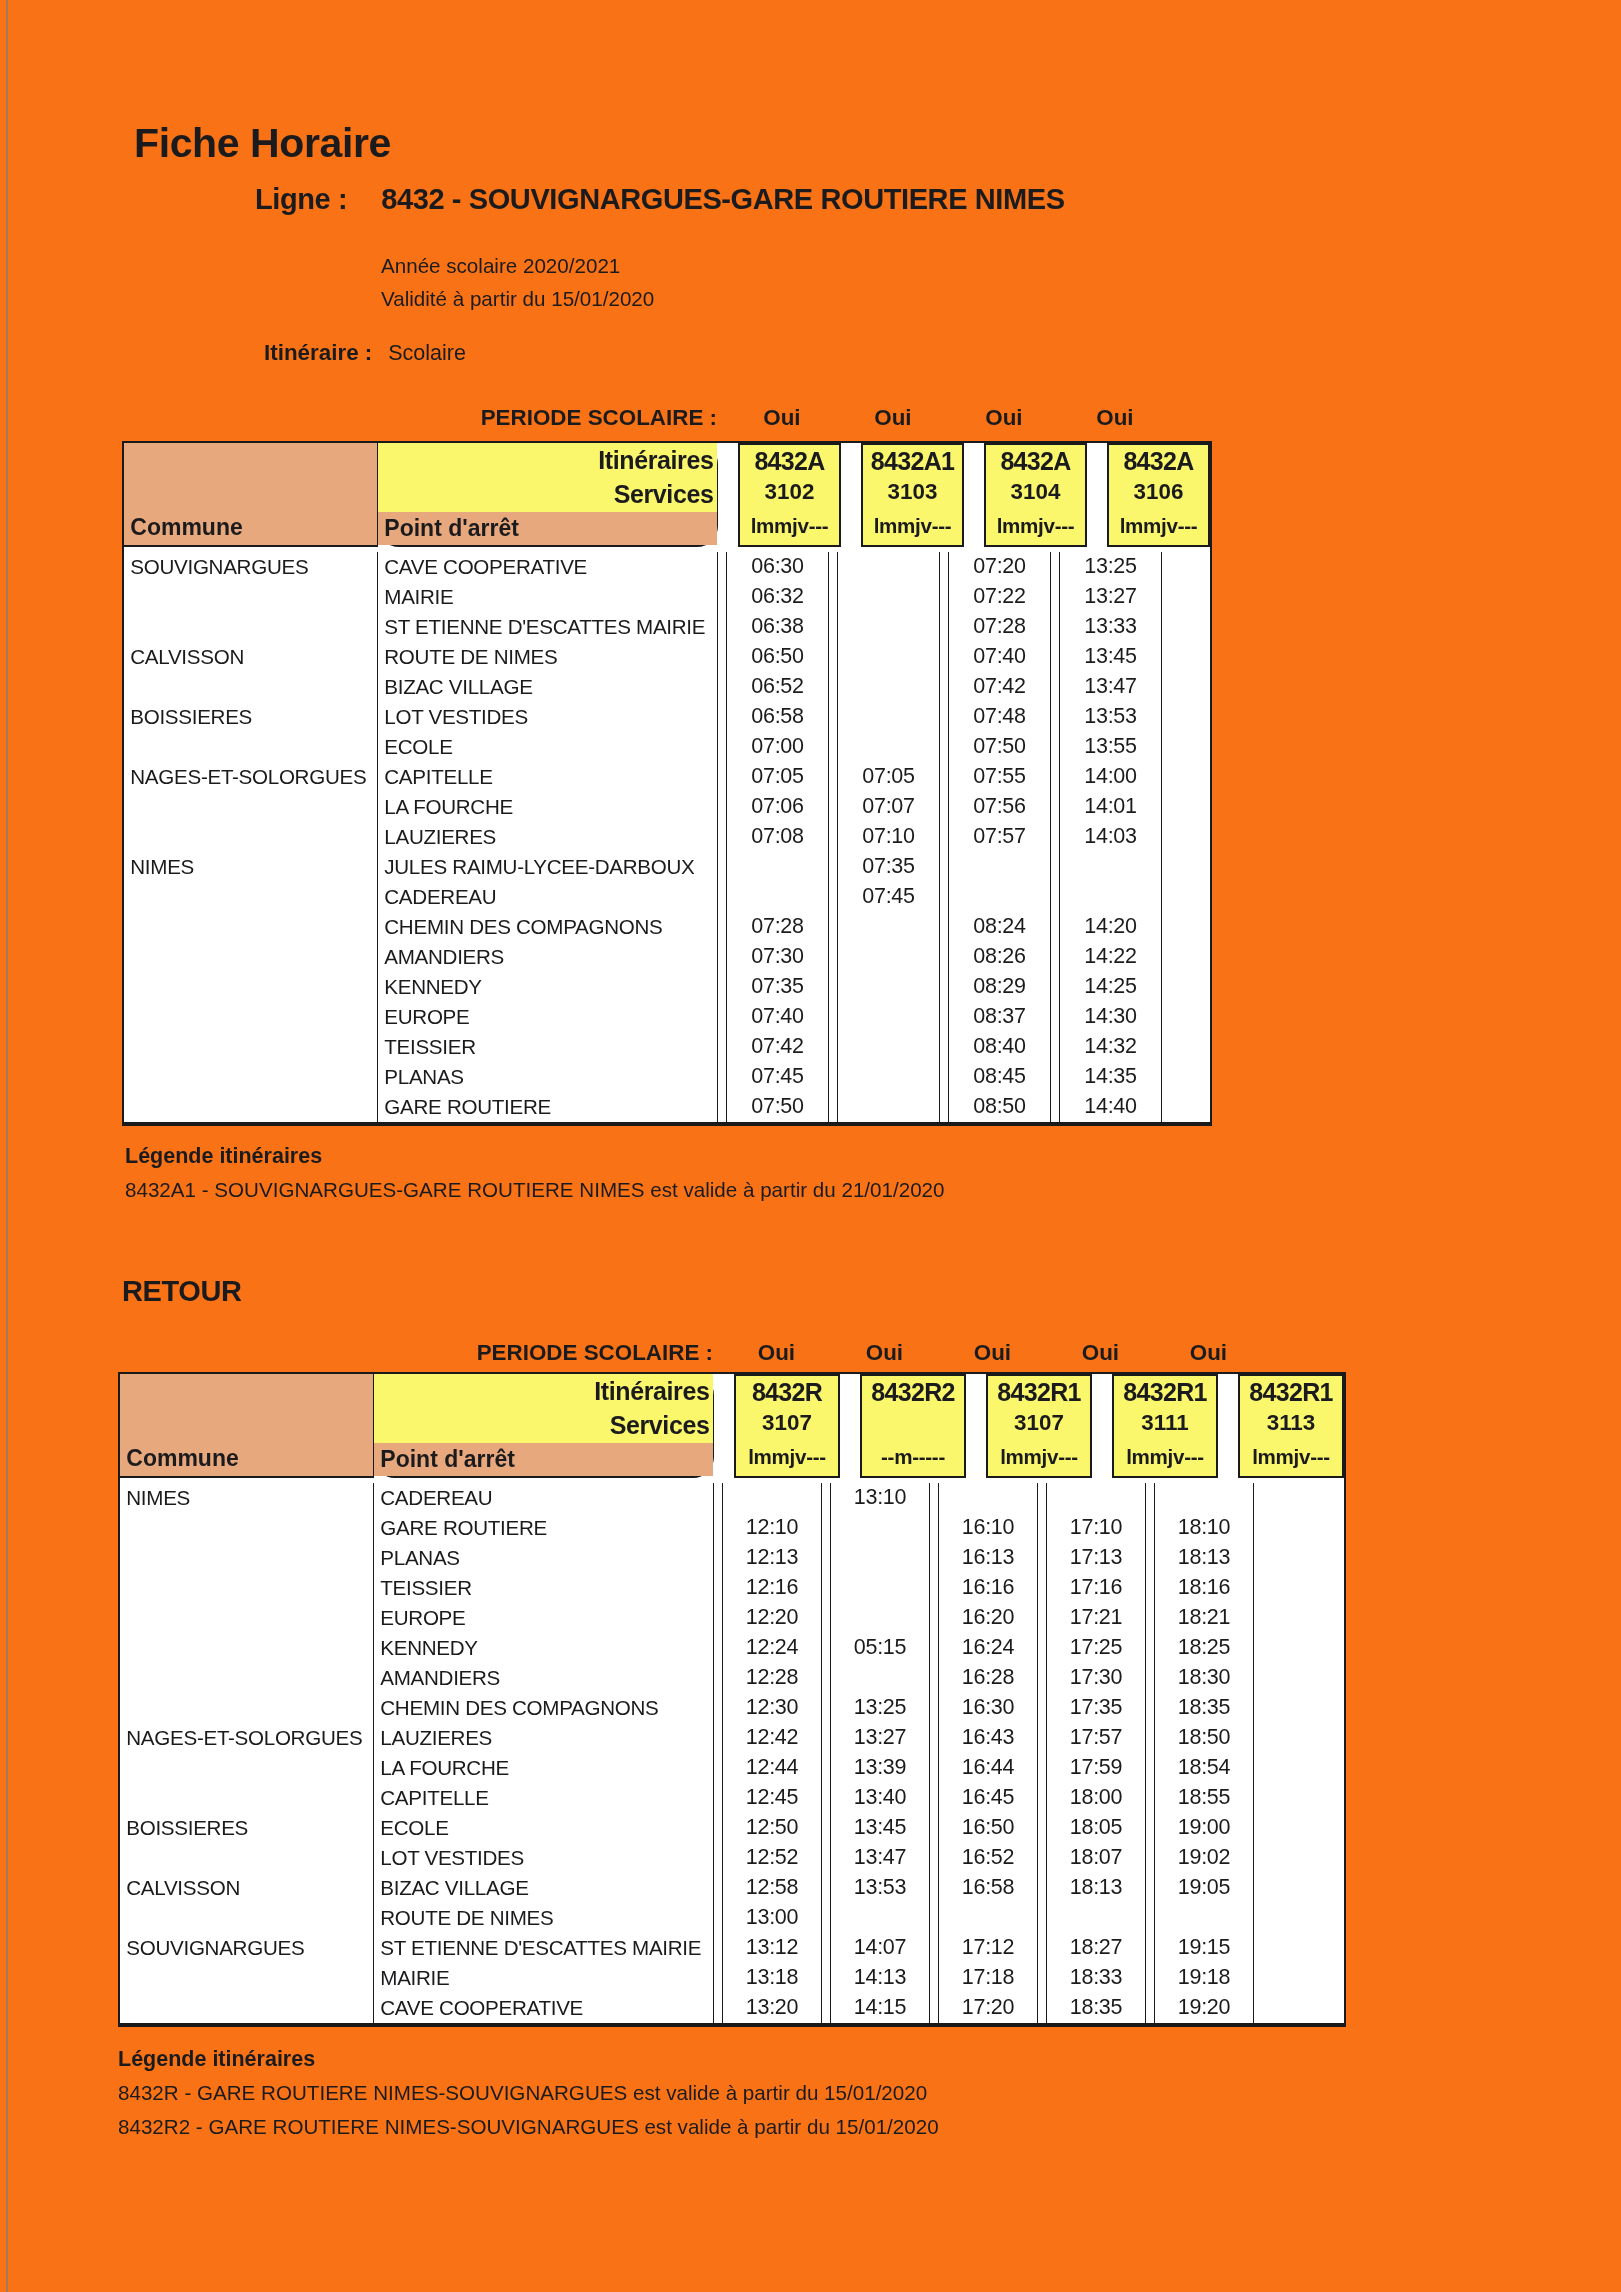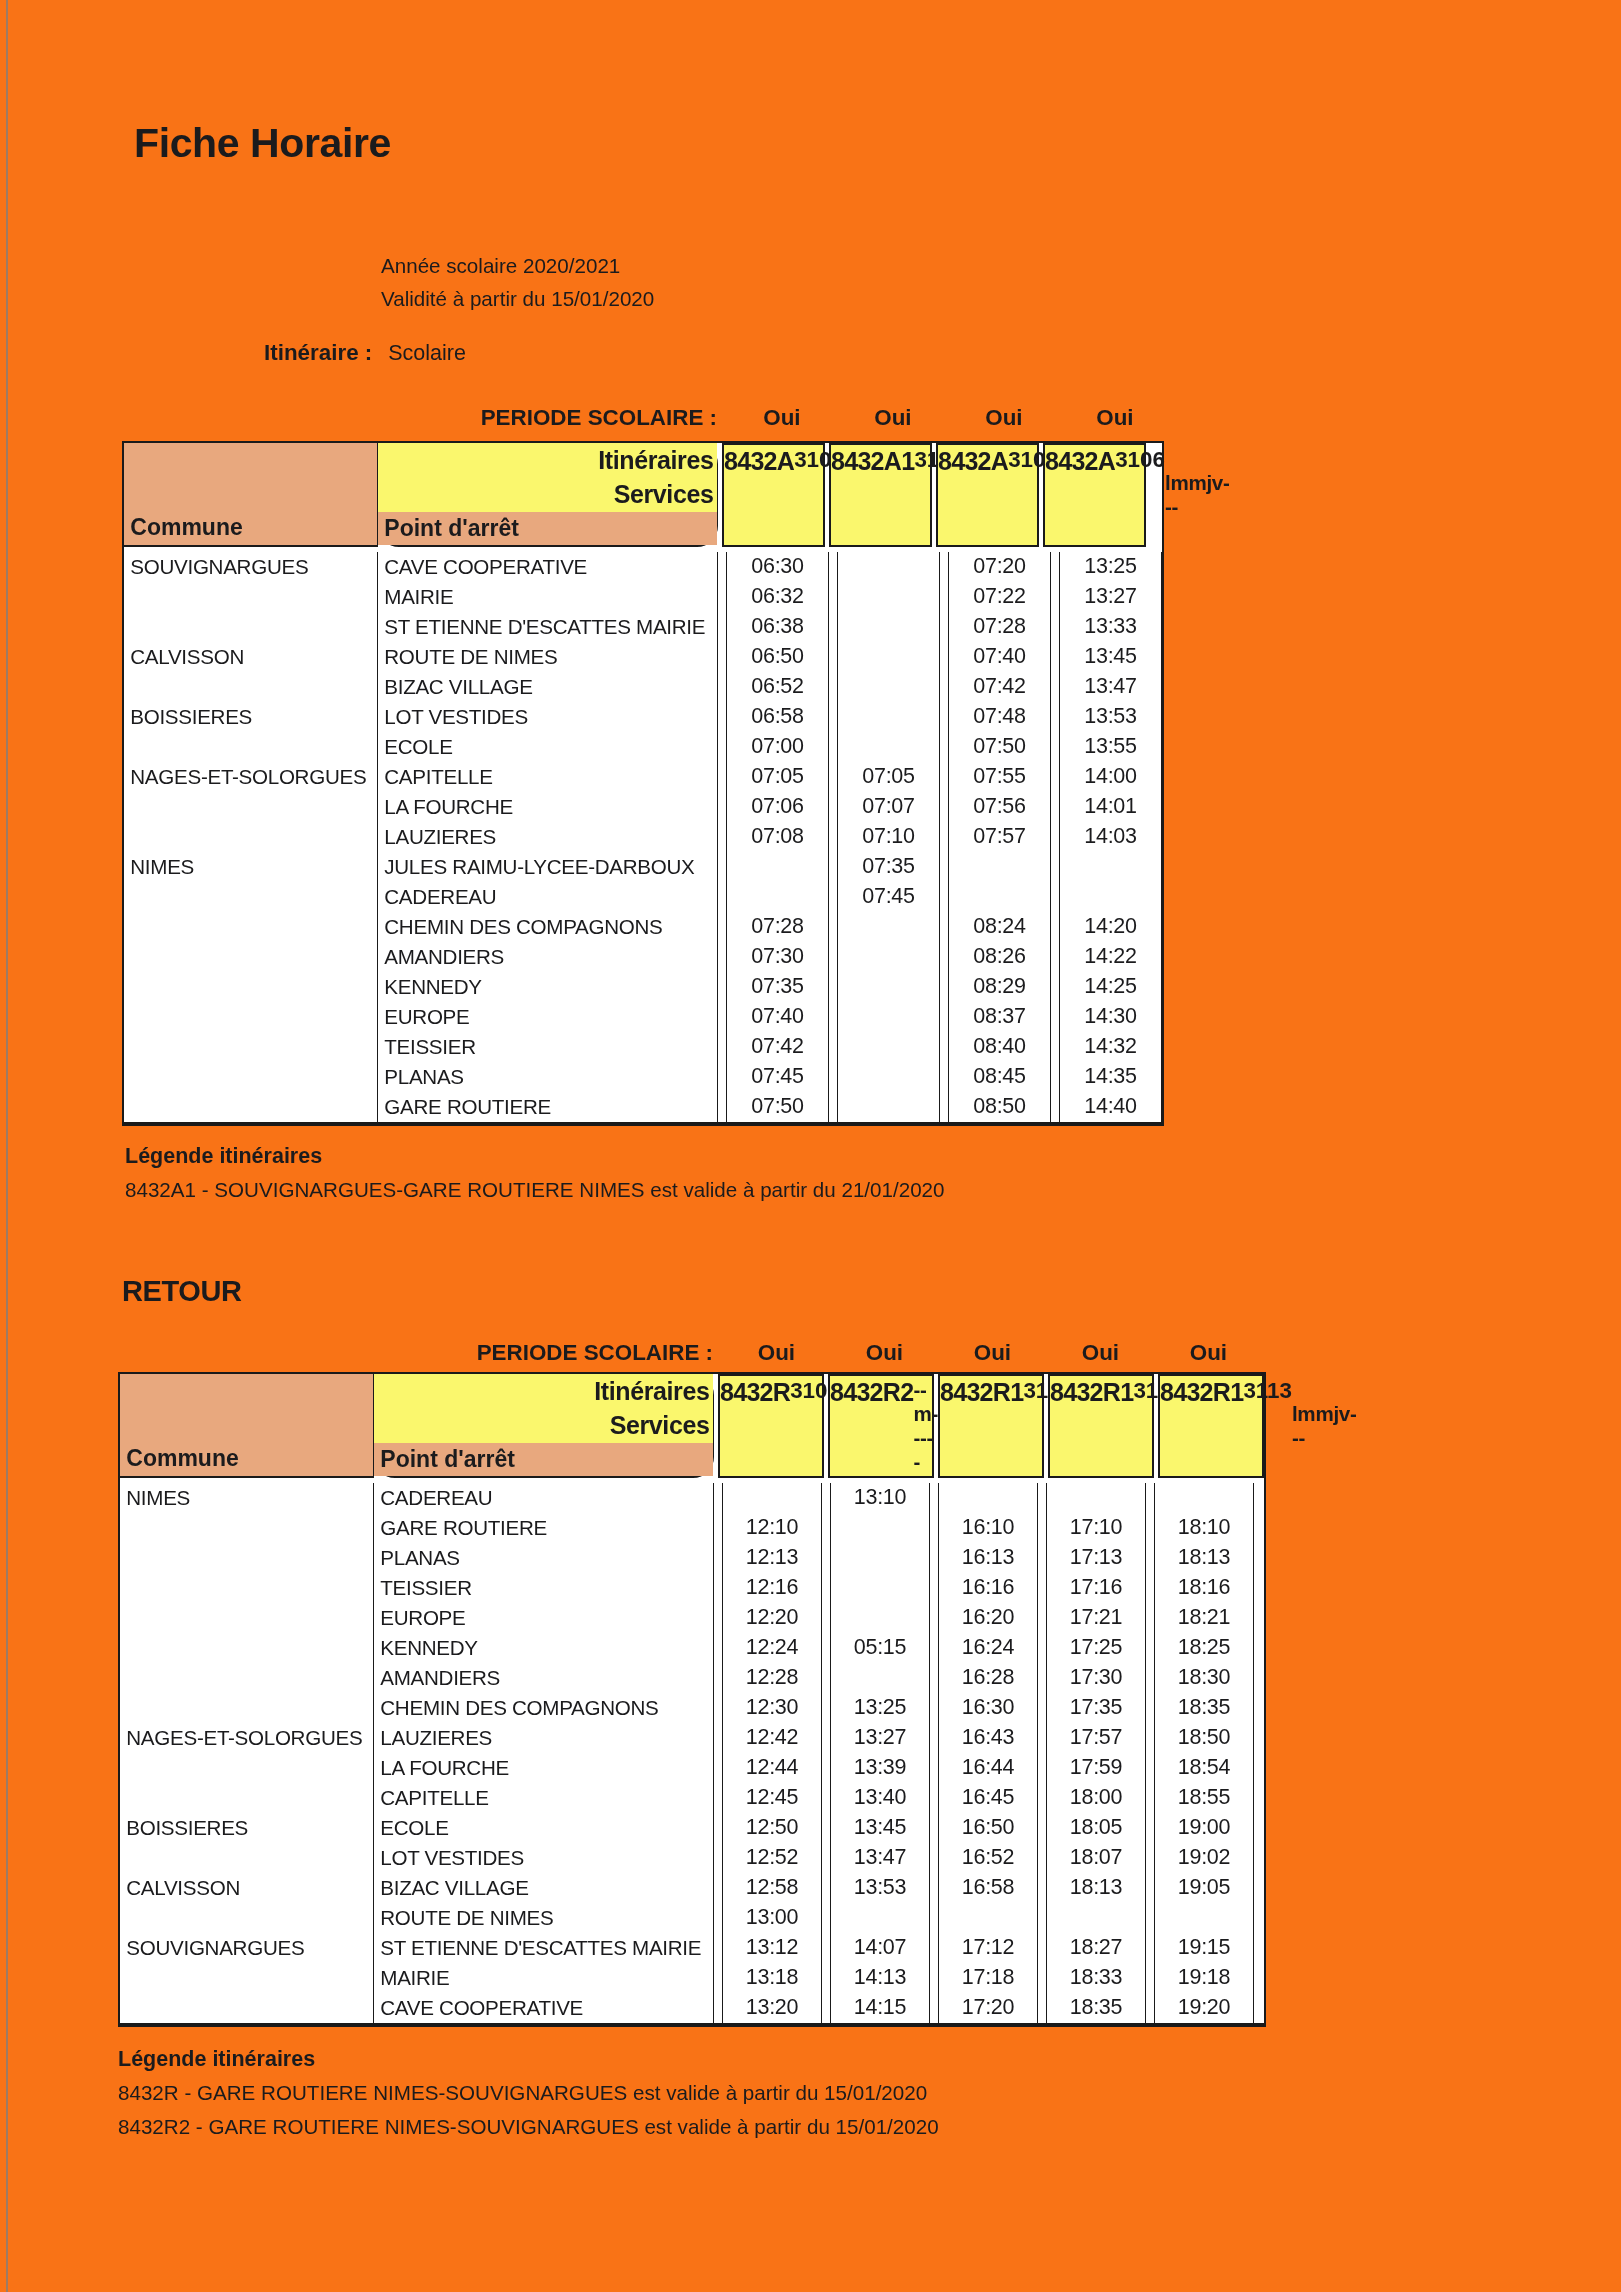--- a/index.html
+++ b/index.html
@@ -42,22 +42,22 @@
   .commune-h{box-sizing:border-box;width:254px;background:var(--salmon);border-right:1.8px solid var(--bd);
     border-bottom:2.2px solid var(--bd);display:flex;align-items:flex-end;padding:0 0 3.6px 6.3px;
     font-weight:bold;font-size:23px;}
   .stop-h{box-sizing:border-box;width:340px;border-right:1.8px solid var(--bd);border-bottom:2.2px solid var(--bd);
     display:flex;flex-direction:column;border-radius:21px;}
   .stop-h .yl{height:69px;background:var(--yellow);display:flex;flex-direction:column;}
   .stop-h .yl .ylab{height:34px;display:flex;align-items:center;justify-content:flex-end;
     padding-right:3.6px;font-weight:bold;font-size:25px;letter-spacing:-0.4px;}
   .stop-h .sm{flex:1;background:var(--salmon);display:flex;align-items:center;padding-left:6.3px;
     font-weight:bold;font-size:23px;}
-  .chip{box-sizing:border-box;margin-left:4px;background:var(--yellow);border:2.2px solid var(--bd);
-    display:flex;flex-direction:row;}
+  .chip{box-sizing:border-box;margin-left:20px;background:var(--yellow);border:2.2px solid var(--bd);
+    display:flex;flex-direction:column;}
   .t1 .chip{width:103px;}
   .t2 .chip{width:106px;}
   .chip-it{height:32px;display:flex;align-items:center;justify-content:center;font-weight:bold;
     font-size:25px;letter-spacing:-0.7px;}
   .chip-sv{height:30px;display:flex;align-items:center;justify-content:center;font-weight:bold;font-size:22.4px;}
   .chip-dy{flex:1;display:flex;align-items:center;justify-content:center;font-weight:bold;
     font-size:20.6px;letter-spacing:-0.3px;}
 
   .tbody{padding-top:4.5px;}
   .trow{display:flex;height:30px;}
@@ -76,20 +76,23 @@
   .legend2{left:118px;top:2042px;}
 </style>
 </head>
 <body>
 
 <div class="page">
   <div class="scan-edge"></div>
 
   <h1 class="doc-title">Fiche Horaire</h1>
 
+  <div class="ligne-row">
+    <span class="lbl">Ligne :</span><span>8432 - SOUVIGNARGUES-GARE ROUTIERE NIMES</span>
+  </div>
 
   <div class="meta-annee">Année scolaire 2020/2021</div>
   <div class="meta-validite">Validité à partir du 15/01/2020</div>
 
   <div class="itin-row">
     <span class="lbl">Itinéraire :</span><span>Scolaire</span>
   </div>
 
   <div class="periode p1">
     <span class="plabel">PERIODE SCOLAIRE :</span>

